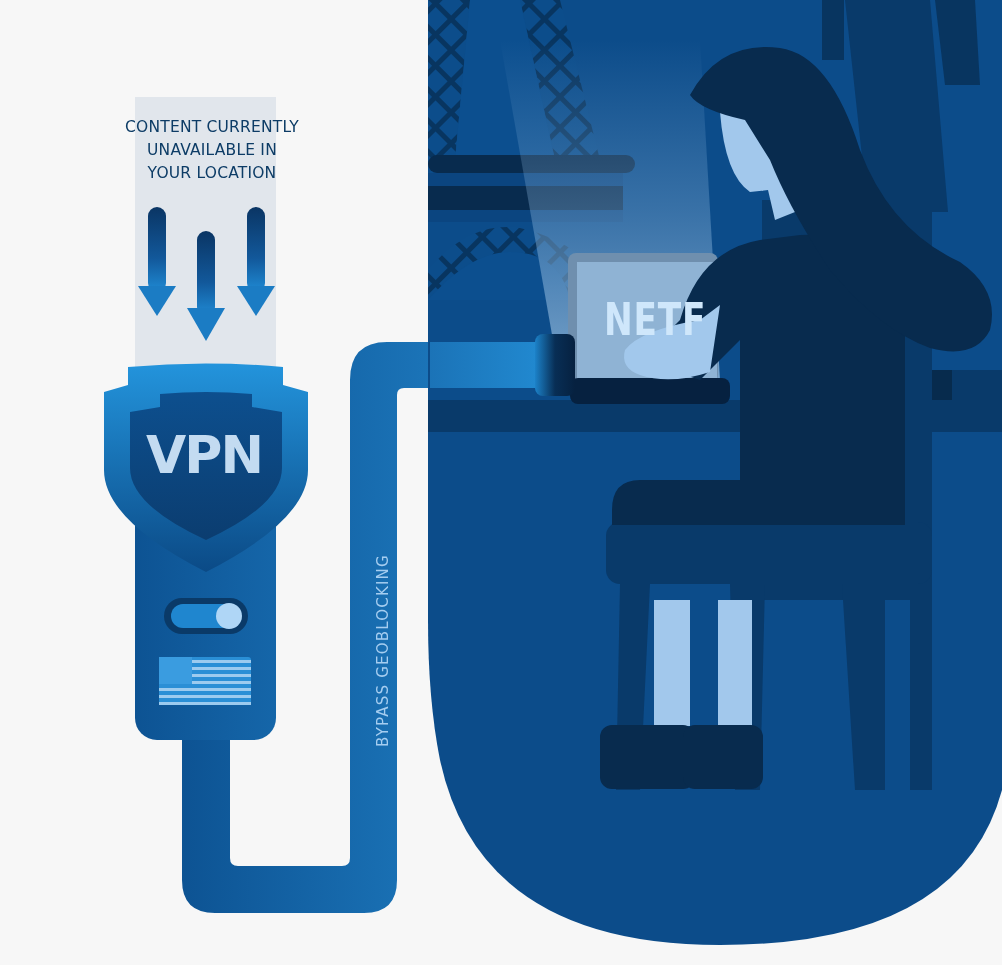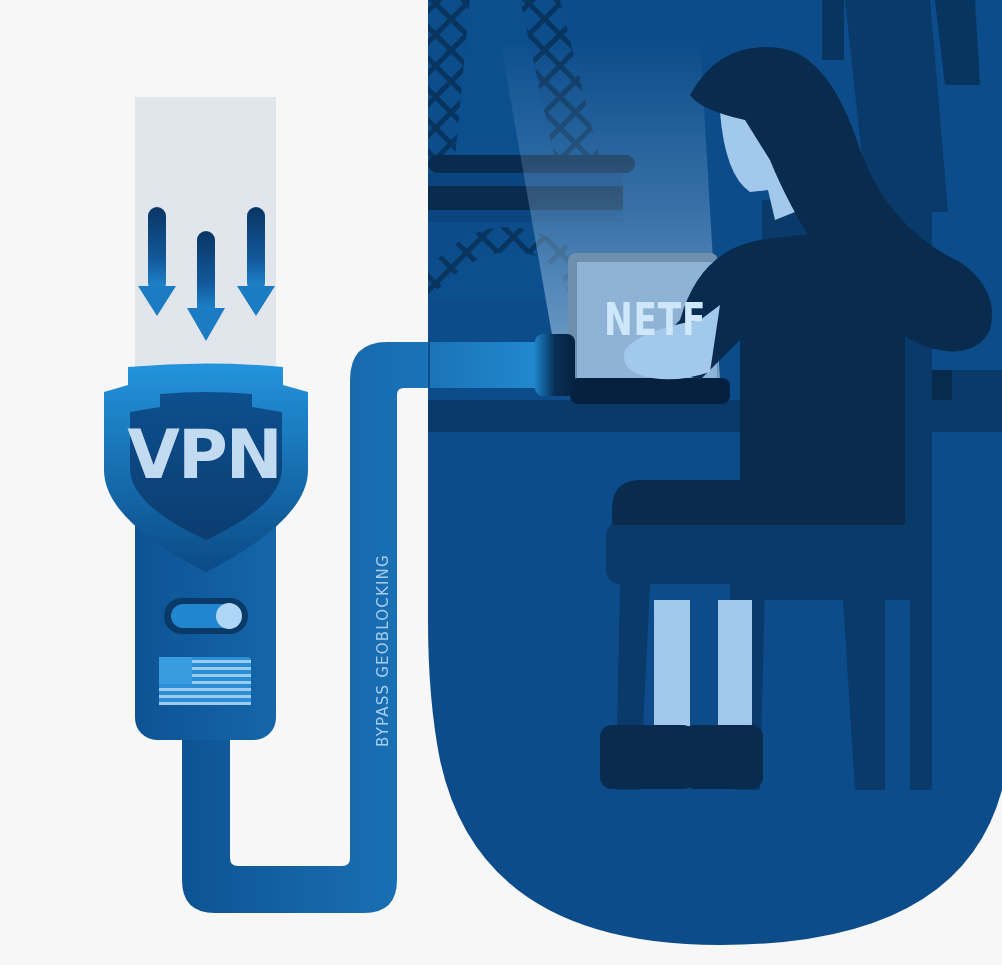--- a/index.html
+++ b/index.html
@@ -13,21 +13,21 @@
     .stage svg { position: absolute; left: 0; top: 0; }
     .notice {
       position: absolute; left: 92px; top: 116px; width: 240px;
       text-align: center; color: #0d3c66;
       font-family: "DejaVu Sans", sans-serif; font-size: 15.5px; line-height: 23px;
       letter-spacing: 0.2px;
     }
     .notice span { display: block; }
     .vpn-label {
       position: absolute; left: 104px; top: 410px; width: 200px; text-align: center;
-      font-family: "DejaVu Sans", sans-serif; font-weight: bold; font-size: 68px;
+      font-family: "DejaVu Sans", sans-serif; font-weight: bold; font-size: 52px;
       color: #c3dbf1; letter-spacing: -2px; line-height: 90px;
     }
     .bypass {
       position: absolute; left: 374px; top: 747px;
       transform-origin: 0 0; transform: rotate(-90deg);
       color: #a5cdf0; font-size: 15px; letter-spacing: 1.2px; white-space: nowrap;
       font-family: "DejaVu Sans", sans-serif;
     }
     .brand {
       position: absolute; left: 604px; top: 292px;
@@ -179,19 +179,24 @@
       <path d="M760 240 Q700 250 680 320 L640 360 L700 380 L740 340 V480 H640 Q612 480 612 510 V525 H905 V300 Q880 230 800 235 Z" fill="#082b4e"></path>
 
       <path d="M720 112 Q725 175 750 192 L768 190 L775 220 L800 210 L760 100 Z" fill="#a2c8ec"></path>
 
       <path d="M690 95 Q720 40 780 48 Q830 55 860 150 Q890 230 960 262 Q1000 290 990 330 Q975 360 930 348 Q880 330 830 270 Q790 210 770 160 L745 120 Q700 110 690 95 Z" fill="#082b4e"></path>
 
       <path d="M625 350 Q640 330 700 320 L720 305 L710 372 Q670 385 640 375 Q620 368 625 350 Z" fill="#a2c8ec"></path>
     </g>
   </svg>
 
+  <div class="notice">
+    <span>CONTENT CURRENTLY</span>
+    <span>UNAVAILABLE IN</span>
+    <span>YOUR LOCATION</span>
+  </div>
 
   <div class="vpn-label">VPN</div>
 
   <div class="bypass">BYPASS GEOBLOCKING</div>
 
   <div class="brand">NETF</div>
 </div>
 
 </body></html>

